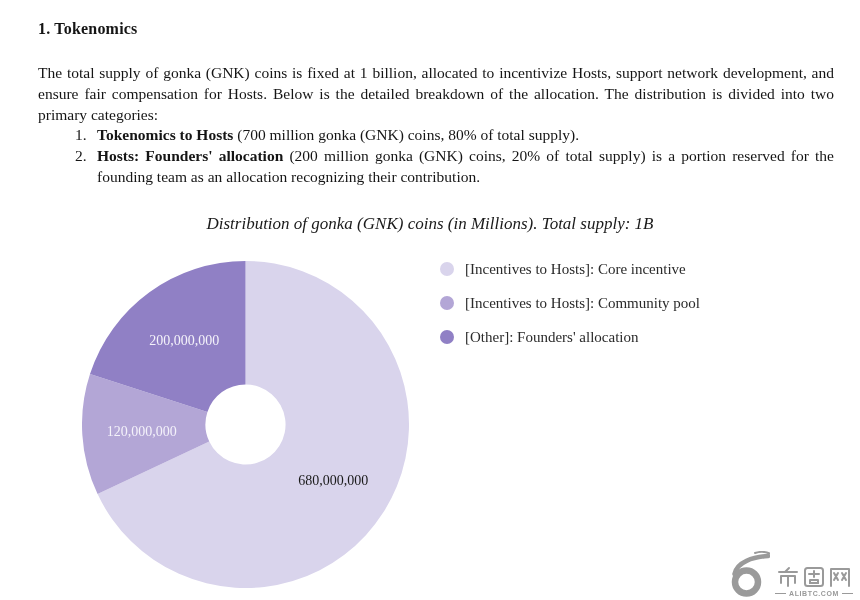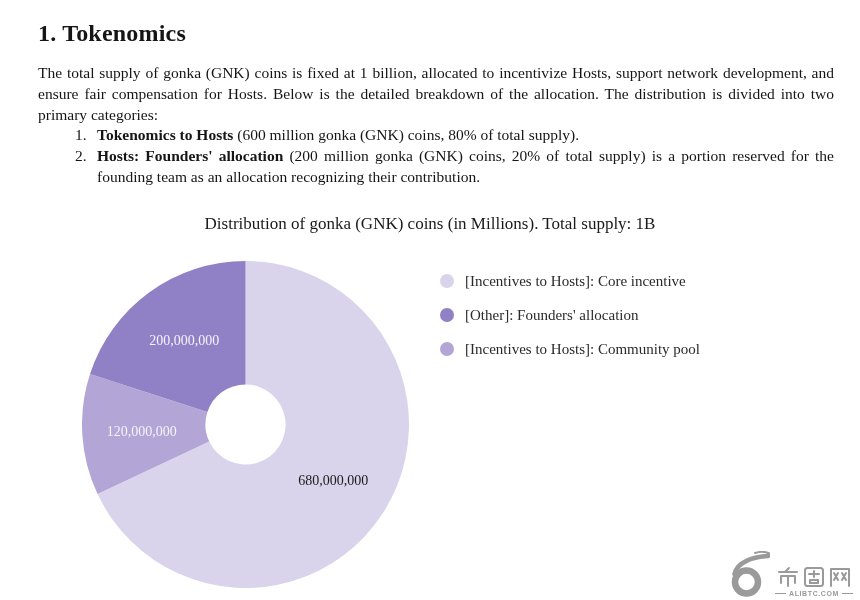--- a/index.html
+++ b/index.html
@@ -2,37 +2,37 @@
 <html><head>
 <meta charset="utf-8">
 <style>
   html,body{margin:0;padding:0;background:#ffffff;}
   .page{
     position:relative;width:860px;height:600px;background:#ffffff;
     font-family:"Liberation Serif","DejaVu Serif",serif;color:#151515;overflow:hidden;
   }
   .heading{
     position:absolute;left:38px;top:20px;margin:0;
-    font-size:24px;font-weight:bold;letter-spacing:.2px;
+    font-size:16px;font-weight:bold;letter-spacing:.2px;
   }
   .body-par{
     position:absolute;left:38px;top:62px;width:796px;margin:0;
     font-size:15.5px;line-height:21px;text-align:justify;
   }
   .alloc-list{position:absolute;left:75px;top:124px;width:759px;margin:0;padding:0;list-style:none;}
   .alloc-item{display:flex;font-size:15.5px;line-height:21px;}
   .alloc-num{width:22px;flex:0 0 22px;}
   .alloc-text{flex:1;text-align:justify;}
   .chart-title{
     position:absolute;left:0;top:214px;width:860px;text-align:center;
-    font-size:17px;color:#1a1a1a;
+    font-size:17px;color:#1a1a1a;font-style:italic;
   }
   .donut-svg{position:absolute;left:82px;top:261px;}
   .legend{position:absolute;left:440px;top:262px;}
-  .legend-row{display:flex;align-items:center;margin-bottom:20px;height:14px;margin-top:12px;}
+  .legend-row{display:flex;align-items:center;margin-bottom:20px;height:14px;}
   .legend-dot{width:14px;height:14px;border-radius:50%;flex:0 0 14px;margin-right:11px;}
   .legend-label{font-size:15px;color:#2a2a2a;white-space:nowrap;}
   .watermark{position:absolute;right:4px;bottom:3px;display:flex;align-items:flex-end;}
   .wm-right{display:flex;flex-direction:column;align-items:center;margin-left:2px;}
   .wm-url{display:flex;align-items:center;margin-top:2px;
     font-family:"Liberation Sans","DejaVu Sans",sans-serif;
     font-size:7px;letter-spacing:.6px;color:#9a9a9a;font-weight:bold;}
   .wm-dash{display:inline-block;width:11px;height:1px;background:#9a9a9a;margin:0 3px;}
 </style>
 </head>
@@ -40,21 +40,21 @@
 
 <div class="page">
 
   <h1 class="heading">1. Tokenomics</h1>
 
   <p class="body-par">The total supply of gonka (GNK) coins is fixed at 1 billion, allocated to incentivize Hosts, support network development, and ensure fair compensation for Hosts. Below is the detailed breakdown of the allocation. The distribution is divided into two primary categories:</p>
 
   <ol class="alloc-list">
     <li class="alloc-item">
       <span class="alloc-num">1.</span>
-      <span class="alloc-text"><b>Tokenomics to Hosts</b><span> (600 million gonka (GNK) coins, 80% of total supply).</span></span>
+      <span class="alloc-text"><b>Tokenomics to Hosts</b><span> (700 million gonka (GNK) coins, 80% of total supply).</span></span>
     </li>
     <li class="alloc-item">
       <span class="alloc-num">2.</span>
       <span class="alloc-text"><b>Hosts: Founders' allocation</b><span> (200 million gonka (GNK) coins, 20% of total supply) is a portion reserved for the founding team as an allocation recognizing their contribution.</span></span>
     </li>
   </ol>
 
   <div class="chart-title">Distribution of gonka (GNK) coins (in Millions). Total supply: 1B</div>
 
   <svg id="donut" class="donut-svg" width="327" height="327" viewBox="0 0 327 327">
@@ -65,26 +65,26 @@
       <path d="M8.002259585742365 112.97572141969613 A163.5 163.5 0 0 1 163.49999999999997 0 L163.5 123.4425 A40.0575 40.0575 0 0 0 125.40305359850689 151.12155174782555 Z" fill="#9080c5"></path>
       <text x="102.37033376158277" y="84.36223258500547" text-anchor="middle" fill="#f4f2fa" font-size="14" font-family="&quot;Liberation Serif&quot;,&quot;DejaVu Serif&quot;,serif">200,000,000</text>
     </svg>
 
   <div class="legend" id="legend">
       <div class="legend-row">
         <span class="legend-dot" style="background: rgb(217, 212, 236);"></span>
         <span class="legend-label">[Incentives to Hosts]: Core incentive</span>
       </div>
       <div class="legend-row">
+        <span class="legend-dot" style="background: rgb(179, 166, 214);"></span>
+        <span class="legend-label">[Incentives to Hosts]: Community pool</span>
+      </div>
+      <div class="legend-row">
         <span class="legend-dot" style="background: rgb(144, 128, 197);"></span>
         <span class="legend-label">[Other]: Founders' allocation</span>
-      </div>
-      <div class="legend-row">
-        <span class="legend-dot" style="background: rgb(179, 166, 214);"></span>
-        <span class="legend-label">[Incentives to Hosts]: Community pool</span>
       </div>
     </div>
 
   <div class="watermark" title="币圈网">
     <svg width="44" height="46" viewBox="0 0 44 46">
       <path d="M42 5 C27 6 11 11 8.5 23" fill="none" stroke="#9a9a9a" stroke-width="4.5" stroke-linecap="round"></path>
       <path d="M29 2 Q37 -0.5 43.5 2.5" fill="none" stroke="#9a9a9a" stroke-width="2" stroke-linecap="round"></path>
       <circle cx="20.5" cy="31" r="11.5" fill="none" stroke="#9a9a9a" stroke-width="6.5"></circle>
       <polygon points="20.5,23.5 22.6,28.9 28,31 22.6,33.1 20.5,38.5 18.4,33.1 13,31 18.4,28.9" fill="#ffffff"></polygon>
     </svg>

